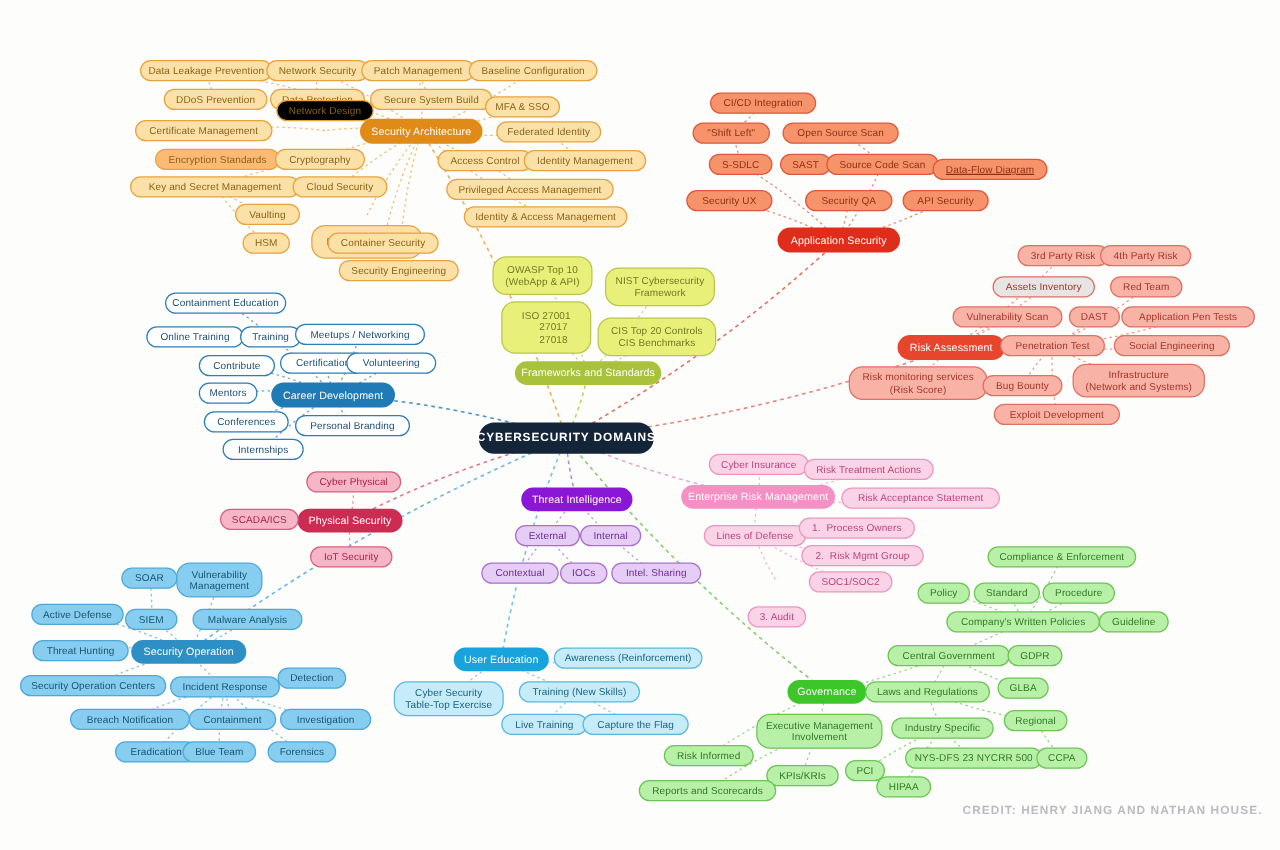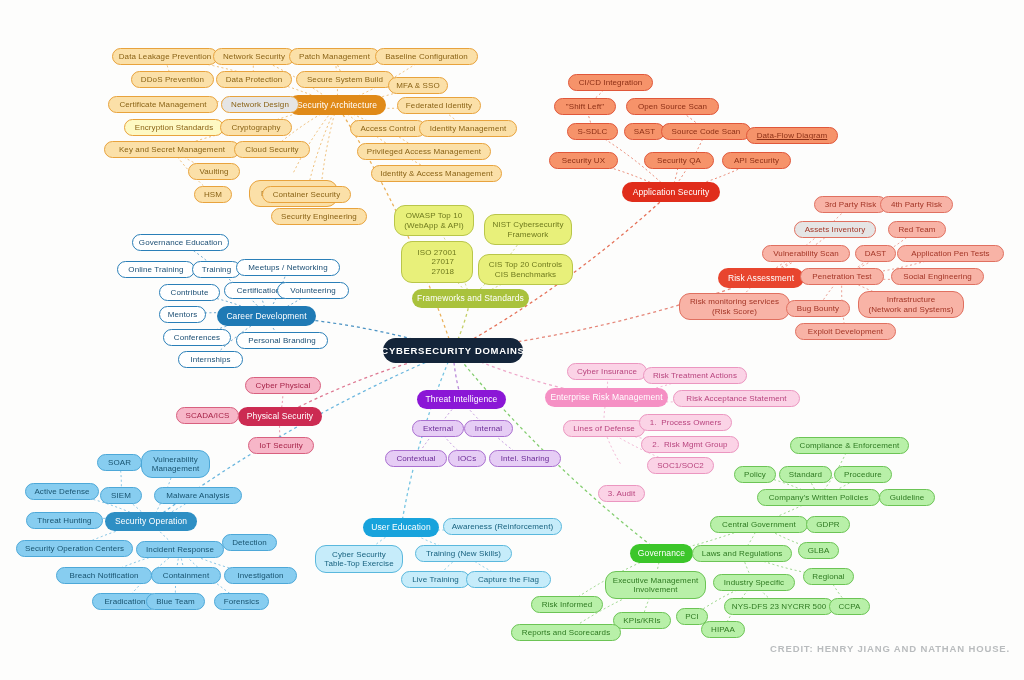--- a/index.html
+++ b/index.html
@@ -185,23 +185,23 @@
       <div class="node root" style="left: 288px; top: 95px; width: 98px; height: 20px; font-size: 8.5px; background: rgb(224, 138, 24); color: rgb(255, 255, 255);"><span>Security Architecture</span></div>
       <div class="node" style="left: 112px; top: 48px; width: 106px; height: 17px; font-size: 8px; background: rgb(251, 224, 168); color: rgb(138, 99, 22); border-color: rgb(232, 163, 61);"><span>Data Leakage Prevention</span></div>
       <div class="node" style="left: 213px; top: 48px; width: 82px; height: 17px; font-size: 8px; background: rgb(251, 224, 168); color: rgb(138, 99, 22); border-color: rgb(232, 163, 61);"><span>Network Security</span></div>
       <div class="node" style="left: 289px; top: 48px; width: 91px; height: 17px; font-size: 8px; background: rgb(251, 224, 168); color: rgb(138, 99, 22); border-color: rgb(232, 163, 61);"><span>Patch Management</span></div>
       <div class="node" style="left: 375px; top: 48px; width: 103px; height: 17px; font-size: 8px; background: rgb(251, 224, 168); color: rgb(138, 99, 22); border-color: rgb(232, 163, 61);"><span>Baseline Configuration</span></div>
       <div class="node" style="left: 131px; top: 71px; width: 83px; height: 17px; font-size: 8px; background: rgb(251, 224, 168); color: rgb(138, 99, 22); border-color: rgb(232, 163, 61);"><span>DDoS Prevention</span></div>
       <div class="node" style="left: 216px; top: 71px; width: 76px; height: 17px; font-size: 8px; background: rgb(251, 224, 168); color: rgb(138, 99, 22); border-color: rgb(232, 163, 61);"><span>Data Protection</span></div>
       <div class="node" style="left: 296px; top: 71px; width: 98px; height: 17px; font-size: 8px; background: rgb(251, 224, 168); color: rgb(138, 99, 22); border-color: rgb(232, 163, 61);"><span>Secure System Build</span></div>
       <div class="node" style="left: 388px; top: 77px; width: 60px; height: 17px; font-size: 8px; background: rgb(251, 224, 168); color: rgb(138, 99, 22); border-color: rgb(232, 163, 61);"><span>MFA &amp; SSO</span></div>
       <div class="node" style="left: 108px; top: 96px; width: 110px; height: 17px; font-size: 8px; background: rgb(251, 224, 168); color: rgb(138, 99, 22); border-color: rgb(232, 163, 61);"><span>Certificate Management</span></div>
-      <div class="node" style="left: 221px; top: 96px; width: 78px; height: 17px; font-size: 8px; background: #e5e5e5; color: rgb(138, 99, 22); border-color: rgb(232, 163, 61);"><span>Network Design</span></div>
+      <div class="node" style="left: 221px; top: 80px; width: 78px; height: 17px; font-size: 8px; background: #000000; color: rgb(138, 99, 22); border-color: rgb(232, 163, 61);"><span>Network Design</span></div>
       <div class="node" style="left: 397px; top: 97px; width: 84px; height: 17px; font-size: 8px; background: rgb(251, 224, 168); color: rgb(138, 99, 22); border-color: rgb(232, 163, 61);"><span>Federated Identity</span></div>
-      <div class="node" style="left: 124px; top: 119px; width: 100px; height: 17px; font-size: 8px; background: #fef9c3; color: rgb(138, 99, 22); border-color: rgb(232, 163, 61);"><span>Encryption Standards</span></div>
+      <div class="node" style="left: 124px; top: 119px; width: 100px; height: 17px; font-size: 8px; background: #fdba74; color: rgb(138, 99, 22); border-color: rgb(232, 163, 61);"><span>Encryption Standards</span></div>
       <div class="node" style="left: 220px; top: 119px; width: 72px; height: 17px; font-size: 8px; background: rgb(251, 224, 168); color: rgb(138, 99, 22); border-color: rgb(232, 163, 61);"><span>Cryptography</span></div>
       <div class="node" style="left: 350px; top: 120px; width: 76px; height: 17px; font-size: 8px; background: rgb(251, 224, 168); color: rgb(138, 99, 22); border-color: rgb(232, 163, 61);"><span>Access Control</span></div>
       <div class="node" style="left: 419px; top: 120px; width: 98px; height: 17px; font-size: 8px; background: rgb(251, 224, 168); color: rgb(138, 99, 22); border-color: rgb(232, 163, 61);"><span>Identity Management</span></div>
       <div class="node" style="left: 104px; top: 141px; width: 136px; height: 17px; font-size: 8px; background: rgb(251, 224, 168); color: rgb(138, 99, 22); border-color: rgb(232, 163, 61);"><span>Key and Secret Management</span></div>
       <div class="node" style="left: 234px; top: 141px; width: 76px; height: 17px; font-size: 8px; background: rgb(251, 224, 168); color: rgb(138, 99, 22); border-color: rgb(232, 163, 61);"><span>Cloud Security</span></div>
       <div class="node" style="left: 357px; top: 143px; width: 134px; height: 17px; font-size: 8px; background: rgb(251, 224, 168); color: rgb(138, 99, 22); border-color: rgb(232, 163, 61);"><span>Privileged Access Management</span></div>
       <div class="node" style="left: 188px; top: 163px; width: 52px; height: 17px; font-size: 8px; background: rgb(251, 224, 168); color: rgb(138, 99, 22); border-color: rgb(232, 163, 61);"><span>Vaulting</span></div>
       <div class="node" style="left: 249px; top: 164px; width: 89px; height: 27px; font-size: 8px; background: rgb(251, 224, 168); color: rgb(138, 99, 22); border-color: rgb(232, 163, 61); margin-top: 16px;"><span>Endpoint Hygiene</span></div>
       <div class="node" style="left: 371px; top: 165px; width: 131px; height: 17px; font-size: 8px; background: rgb(251, 224, 168); color: rgb(138, 99, 22); border-color: rgb(232, 163, 61);"><span>Identity &amp; Access Management</span></div>
       <div class="node" style="left: 194px; top: 186px; width: 38px; height: 17px; font-size: 8px; background: rgb(251, 224, 168); color: rgb(138, 99, 22); border-color: rgb(232, 163, 61);"><span>HSM</span></div>
@@ -228,21 +228,21 @@
       <div class="node" style="left: 897px; top: 245px; width: 107px; height: 17px; font-size: 8px; background: rgb(248, 179, 166); color: rgb(163, 53, 38); border-color: rgb(224, 112, 96);"><span>Application Pen Tests</span></div>
       <div class="node" style="left: 800px; top: 268px; width: 84px; height: 17px; font-size: 8px; background: rgb(248, 179, 166); color: rgb(163, 53, 38); border-color: rgb(224, 112, 96);"><span>Penetration Test</span></div>
       <div class="node" style="left: 891px; top: 268px; width: 93px; height: 17px; font-size: 8px; background: rgb(248, 179, 166); color: rgb(163, 53, 38); border-color: rgb(224, 112, 96);"><span>Social Engineering</span></div>
       <div class="node" style="left: 679px; top: 293px; width: 111px; height: 27px; font-size: 8px; background: rgb(248, 179, 166); color: rgb(163, 53, 38); border-color: rgb(224, 112, 96);"><span>Risk monitoring services
 (Risk Score)</span></div>
       <div class="node" style="left: 786px; top: 300px; width: 64px; height: 17px; font-size: 8px; background: rgb(248, 179, 166); color: rgb(163, 53, 38); border-color: rgb(224, 112, 96);"><span>Bug Bounty</span></div>
       <div class="node" style="left: 858px; top: 291px; width: 106px; height: 27px; font-size: 8px; background: rgb(248, 179, 166); color: rgb(163, 53, 38); border-color: rgb(224, 112, 96);"><span>Infrastructure
 (Network and Systems)</span></div>
       <div class="node" style="left: 795px; top: 323px; width: 101px; height: 17px; font-size: 8px; background: rgb(248, 179, 166); color: rgb(163, 53, 38); border-color: rgb(224, 112, 96);"><span>Exploit Development</span></div>
       <div class="node root" style="left: 217px; top: 306px; width: 99px; height: 20px; font-size: 8.5px; background: rgb(31, 122, 181); color: rgb(255, 255, 255);"><span>Career Development</span></div>
-      <div class="node" style="left: 132px; top: 234px; width: 97px; height: 17px; font-size: 8px; background: rgb(255, 255, 255); color: rgb(26, 77, 115); border-color: rgb(42, 127, 184);"><span>Governance Education</span></div>
+      <div class="node" style="left: 132px; top: 234px; width: 97px; height: 17px; font-size: 8px; background: rgb(255, 255, 255); color: rgb(26, 77, 115); border-color: rgb(42, 127, 184);"><span>Containment Education</span></div>
       <div class="node" style="left: 117px; top: 261px; width: 78px; height: 17px; font-size: 8px; background: rgb(255, 255, 255); color: rgb(26, 77, 115); border-color: rgb(42, 127, 184);"><span>Online Training</span></div>
       <div class="node" style="left: 192px; top: 261px; width: 49px; height: 17px; font-size: 8px; background: rgb(255, 255, 255); color: rgb(26, 77, 115); border-color: rgb(42, 127, 184);"><span>Training</span></div>
       <div class="node" style="left: 236px; top: 259px; width: 104px; height: 17px; font-size: 8px; background: rgb(255, 255, 255); color: rgb(26, 77, 115); border-color: rgb(42, 127, 184);"><span>Meetups / Networking</span></div>
       <div class="node" style="left: 159px; top: 284px; width: 61px; height: 17px; font-size: 8px; background: rgb(255, 255, 255); color: rgb(26, 77, 115); border-color: rgb(42, 127, 184);"><span>Contribute</span></div>
       <div class="node" style="left: 224px; top: 282px; width: 69px; height: 17px; font-size: 8px; background: rgb(255, 255, 255); color: rgb(26, 77, 115); border-color: rgb(42, 127, 184);"><span>Certification</span></div>
       <div class="node" style="left: 277px; top: 282px; width: 72px; height: 17px; font-size: 8px; background: rgb(255, 255, 255); color: rgb(26, 77, 115); border-color: rgb(42, 127, 184);"><span>Volunteering</span></div>
       <div class="node" style="left: 159px; top: 306px; width: 47px; height: 17px; font-size: 8px; background: rgb(255, 255, 255); color: rgb(26, 77, 115); border-color: rgb(42, 127, 184);"><span>Mentors</span></div>
       <div class="node" style="left: 163px; top: 329px; width: 68px; height: 17px; font-size: 8px; background: rgb(255, 255, 255); color: rgb(26, 77, 115); border-color: rgb(42, 127, 184);"><span>Conferences</span></div>
       <div class="node" style="left: 236px; top: 332px; width: 92px; height: 17px; font-size: 8px; background: rgb(255, 255, 255); color: rgb(26, 77, 115); border-color: rgb(42, 127, 184);"><span>Personal Branding</span></div>
       <div class="node" style="left: 178px; top: 351px; width: 65px; height: 17px; font-size: 8px; background: rgb(255, 255, 255); color: rgb(26, 77, 115); border-color: rgb(42, 127, 184);"><span>Internships</span></div>

